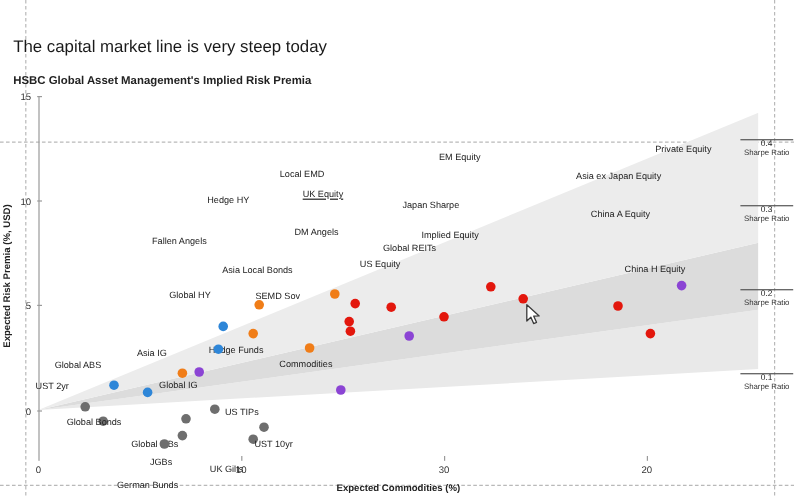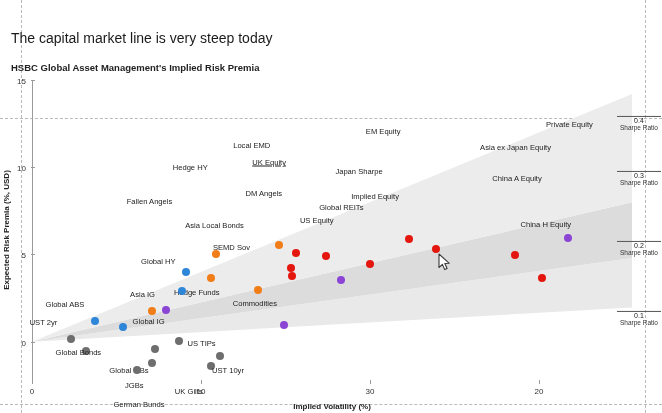--- a/index.html
+++ b/index.html
@@ -166,37 +166,37 @@
     <div id="points-layer">
         <div class="pt" title="UST 2yr" style="left: 38.8732px; top: 259.012px; background: rgb(110, 110, 110);"></div>
         <div class="lab" style="left: 25.3521px; top: 242.442px; transform: translate(-100%, -50%);">UST 2yr</div>
         <div class="pt" title="Global Bonds" style="left: 54.0845px; top: 271.221px; background: rgb(110, 110, 110);"></div>
         <div class="lab" style="left: 37.1831px; top: 272.093px; transform: translate(-100%, -50%); margin-left: 32px;">Global Bonds</div>
         <div class="pt" title="Global ILBs" style="left: 123.38px; top: 269.477px; background: rgb(110, 110, 110);"></div>
         <div class="lab" style="left: 116.62px; top: 289.535px; transform: translate(-100%, -50%);">Global ILBs</div>
         <div class="pt" title="JGBs" style="left: 120px; top: 283.43px; background: rgb(110, 110, 110);"></div>
         <div class="lab" style="left: 111.549px; top: 305.233px; transform: translate(-100%, -50%);">JGBs</div>
         <div class="pt" title="German Bunds" style="left: 104.789px; top: 289.535px; background: rgb(110, 110, 110);"></div>
-        <div class="lab" style="left: 107px; top: 324.419px; transform: translate(-50%, -50%); text-align: center;">German Bunds</div>
+        <div class="lab" style="left: 91px; top: 324.419px; transform: translate(-50%, -50%); text-align: center;">German Bunds</div>
         <div class="pt" title="UK Gilts" style="left: 179.155px; top: 286.047px; background: rgb(110, 110, 110);"></div>
         <div class="lab" style="left: 170.704px; top: 311.337px; transform: translate(-100%, -50%);">UK Gilts</div>
         <div class="pt" title="UST 10yr" style="left: 187.606px; top: 275.581px; background: rgb(110, 110, 110);"></div>
         <div class="lab" style="left: 180px; top: 290.407px; transform: translate(0px, -50%);">UST 10yr</div>
         <div class="pt" title="US TIPs" style="left: 147.042px; top: 260.756px; background: rgb(110, 110, 110);"></div>
         <div class="lab" style="left: 155.493px; top: 263.372px; transform: translate(0px, -50%);">US TIPs</div>
         <div class="pt" title="Global ABS" style="left: 62.5352px; top: 240.698px; background: rgb(46, 134, 216);"></div>
         <div class="lab" style="left: 52.3944px; top: 224.128px; transform: translate(-100%, -50%);">Global ABS</div>
         <div class="pt" title="Global IG" style="left: 91.2676px; top: 246.802px; background: rgb(46, 134, 216);"></div>
         <div class="lab" style="left: 100.563px; top: 240.698px; transform: translate(0px, -50%);">Global IG</div>
         <div class="pt" title="Asia IG" style="left: 120px; top: 231.105px; background: rgb(240, 125, 24);"></div>
-        <div class="lab" style="left: 123px; top: 213.663px; transform: translate(-100%, -50%);">Asia IG</div>
+        <div class="lab" style="left: 107px; top: 213.663px; transform: translate(-100%, -50%);">Asia IG</div>
         <div class="pt" title="Hedge Funds" style="left: 133.521px; top: 230.233px; background: rgb(139, 68, 212);"></div>
         <div class="lab" style="left: 141.972px; top: 211.919px; transform: translate(0px, -50%);">Hedge Funds</div>
         <div class="pt" title="Global HY" style="left: 150.423px; top: 211.047px; background: rgb(46, 134, 216);"></div>
-        <div class="lab" style="left: 143.662px; top: 181px; transform: translate(-100%, -50%);">Global HY</div>
+        <div class="lab" style="left: 143.662px; top: 166px; transform: translate(-100%, -50%);">Global HY</div>
         <div class="pt" title="Fallen Angels" style="left: 153.803px; top: 191.86px; background: rgb(46, 134, 216);"></div>
         <div class="lab" style="left: 140.282px; top: 121.221px; transform: translate(-100%, -50%);">Fallen Angels</div>
         <div class="pt" title="Asia Local Bonds" style="left: 179.155px; top: 197.965px; background: rgb(240, 125, 24);"></div>
         <div class="lab" style="left: 182.535px; top: 144.767px; transform: translate(-50%, -50%);">Asia Local Bonds</div>
         <div class="pt" title="Asia HY" style="left: 184.225px; top: 173.547px; background: rgb(240, 125, 24);"></div>
         <div class="lab" style="left: 175.775px; top: 87.2093px; transform: translate(-100%, -50%);">Hedge HY</div>
         <div class="pt" title="SEMD Sov" style="left: 226.479px; top: 210.174px; background: rgb(240, 125, 24);"></div>
         <div class="lab" style="left: 218.028px; top: 167.442px; transform: translate(-100%, -50%);">SEMD Sov</div>
         <div class="pt" title="Local EMD" style="left: 246.761px; top: 164.826px; background: rgb(240, 125, 24);"></div>
         <div class="lab" style="left: 238.31px; top: 65.407px; transform: translate(-100%, -50%);">Local EMD</div>
@@ -237,20 +237,20 @@
         <div class="sharpe" style="left: 584.93px; top: 169.186px;">
           <span class="val">0.2</span>
           <span class="cap">Sharpe Ratio</span>
         </div>
         <div class="sharpe" style="left: 584.93px; top: 238.953px;">
           <span class="val">0.1</span>
           <span class="cap">Sharpe Ratio</span>
         </div>
       </div>
     <div id="ylabel">Expected Risk Premia (%, USD)</div>
-    <div id="xlabel">Implied Volatility (%)</div>
+    <div id="xlabel">Expected Commodities (%)</div>
   </div>
 
   <svg id="cursor" viewBox="0 0 14 18">
     <path d="M1,1 L1,14.5 L4.4,11.4 L6.7,16.6 L9.1,15.6 L6.8,10.5 L11.3,10.3 Z" fill="#ffffff" stroke="#3a3a3a" stroke-width="1.1" stroke-linejoin="round"></path>
   </svg>
 
 </div>
 
 </body></html>

